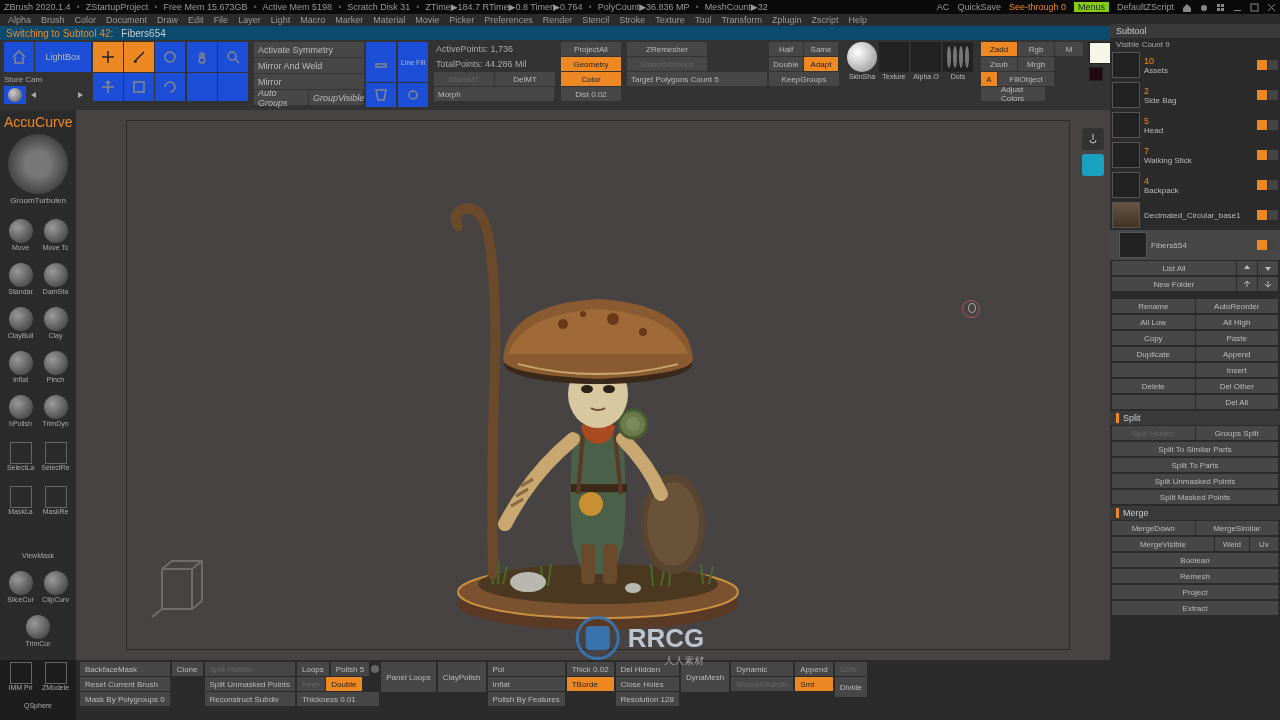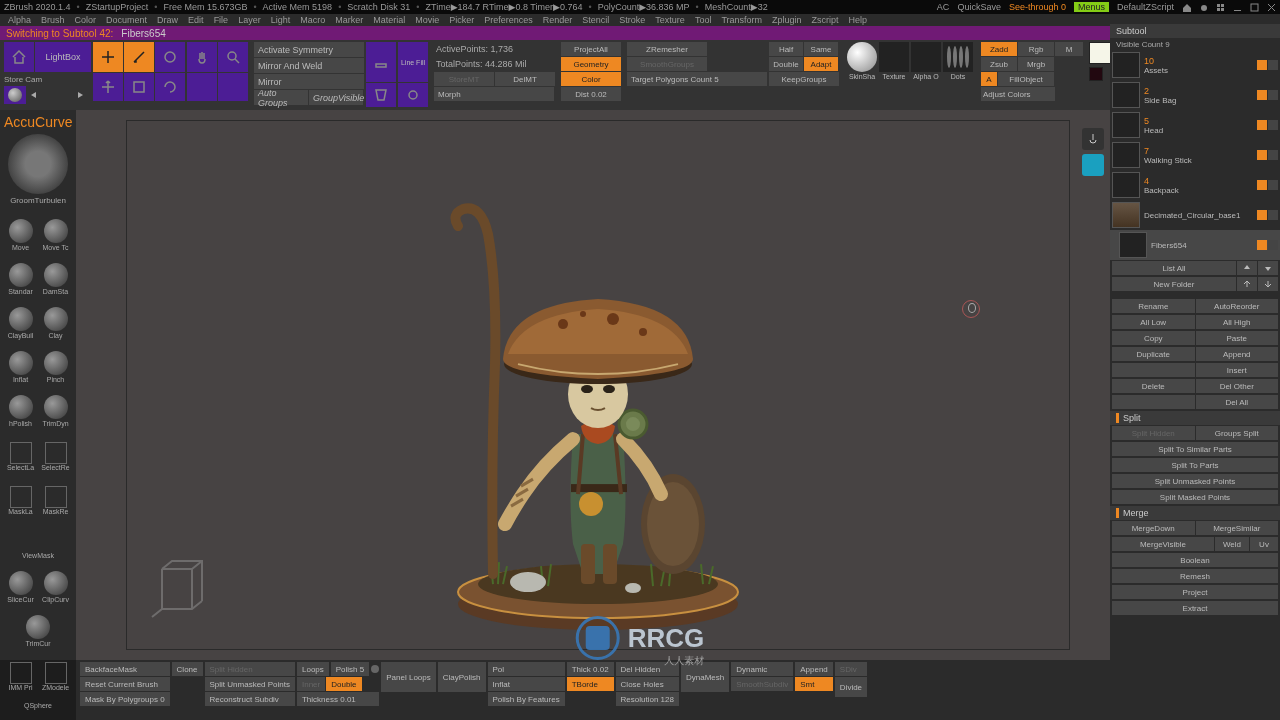--- a/index.html
+++ b/index.html
@@ -6,24 +6,24 @@
 body { background:#1d1d1d; color:#bbb; font-size:10px; width:1280px; height:720px; overflow:hidden; position:relative; }
 .titlebar { height:14px; background:#0a0a0a; display:flex; align-items:center; padding:0 4px; color:#999; font-size:9px; }
 .titlebar .left { display:flex; gap:6px; align-items:center; }
 .titlebar .left span.sep { color:#555; }
 .titlebar .right { margin-left:auto; display:flex; gap:8px; align-items:center; }
 .titlebar .orange { color:#ee8822; }
 .titlebar .menus { background:#84cc16; color:#222; padding:0 4px; }
 .titlebar svg { width:9px; height:9px; fill:#888; }
 .menubar { height:12px; background:#2b2b2b; display:flex; gap:2px; padding:0 4px; align-items:center; font-size:9px; color:#999; }
 .menubar span { padding:0 4px; cursor:pointer; }
-.statusbar { height:14px; background:#701a75; display:flex; align-items:center; padding:0 6px; color:#ee8822; font-size:10px; gap:8px; }
+.statusbar { height:14px; background:#0c4a6e; display:flex; align-items:center; padding:0 6px; color:#ee8822; font-size:10px; gap:8px; }
 .statusbar .val { color:#ccc; }
 .toolbar-row { background:#333333; display:flex; align-items:flex-start; padding:2px 4px; gap:2px; height:70px; }
-.tb-btn { width:30px; height:30px; background:#4c1d95; display:flex; align-items:center; justify-content:center; font-size:8px; color:#bbb; cursor:pointer; }
+.tb-btn { width:30px; height:30px; background:#1d4ed8; display:flex; align-items:center; justify-content:center; font-size:8px; color:#bbb; cursor:pointer; }
 .tb-btn.tall { height:40px; }
 .tb-btn.orange { background:#ee8822; color:#222; }
 .tb-btn svg { width:16px; height:16px; stroke:#888; fill:none; stroke-width:1.5; }
 .tb-row-btns { display:flex; gap:1px; }
 .tb-col { display:flex; flex-direction:column; gap:1px; }
 .tb-wide { width:110px; height:15px; background:#474747; font-size:9px; color:#bbb; padding:0 4px; display:flex; align-items:center; cursor:pointer; }
 .tb-wide.half { width:54px;font-style:italic; }
 .tb-small { width:60px; height:14px; background:#474747; font-size:8px; color:#bbb; display:flex; align-items:center; justify-content:center; cursor:pointer; }
 .tb-small.dim { color:#666; }
 .tb-small.orange { background:#ee8822; color:#222; }
@@ -353,21 +353,21 @@
       <div class="tb-small" style="width:28px">M</div>
     </div>
     <div class="tb-row-btns">
       <div class="tb-small" style="width:36px">Zsub</div>
       <div class="tb-small" style="width:36px">Mrgb</div>
     </div>
     <div class="tb-row-btns">
       <div class="tb-small orange" style="width:16px">A</div>
       <div class="tb-small" style="width:56px">FillObject</div>
     </div>
-    <div class="tb-small" style="width:74px;justify-content:flex-start;padding-left:2px">Adjust Colors</div>
+    <div class="tb-small" style="width:64px;justify-content:flex-start;padding-left:20px">Adjust Colors</div>
   </div>
 
   <div class="tb-col" style="margin-left:4px">
     <div class="tb-row-btns">
       <div class="swatch"></div>
     </div>
     <div class="swatch dark" style="width:14px;height:14px;margin-top:2px"></div>
   </div>
   <div class="color-picker">
     <div class="color-hue"></div>

